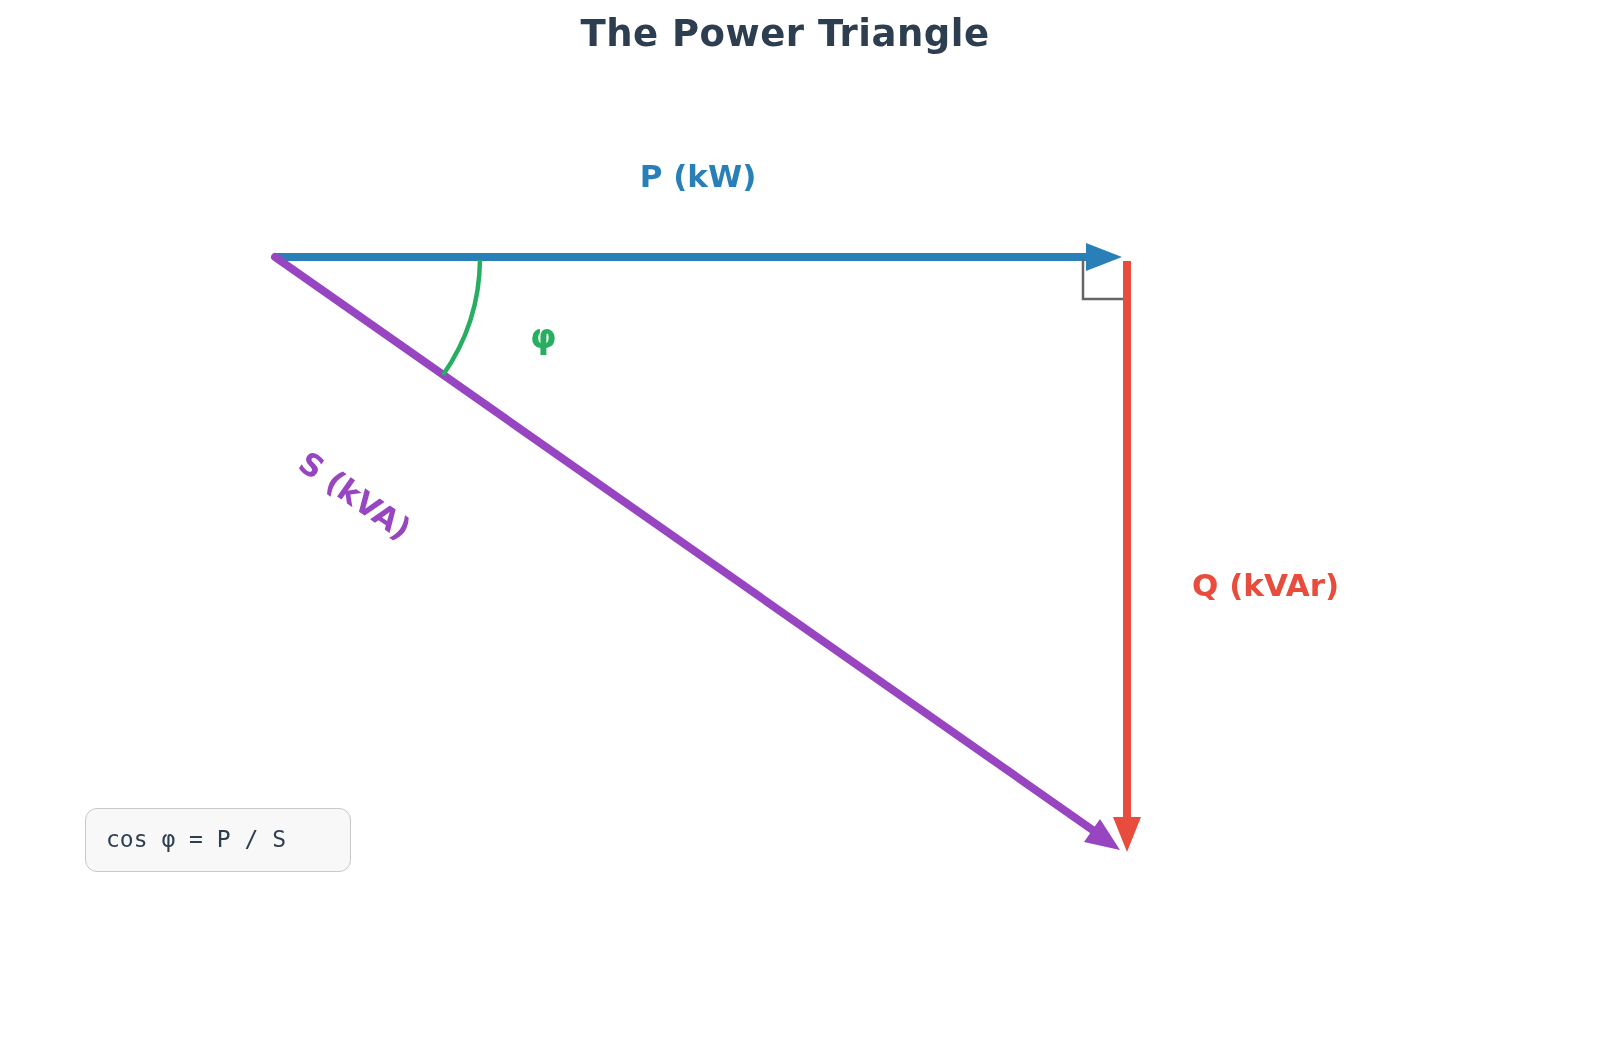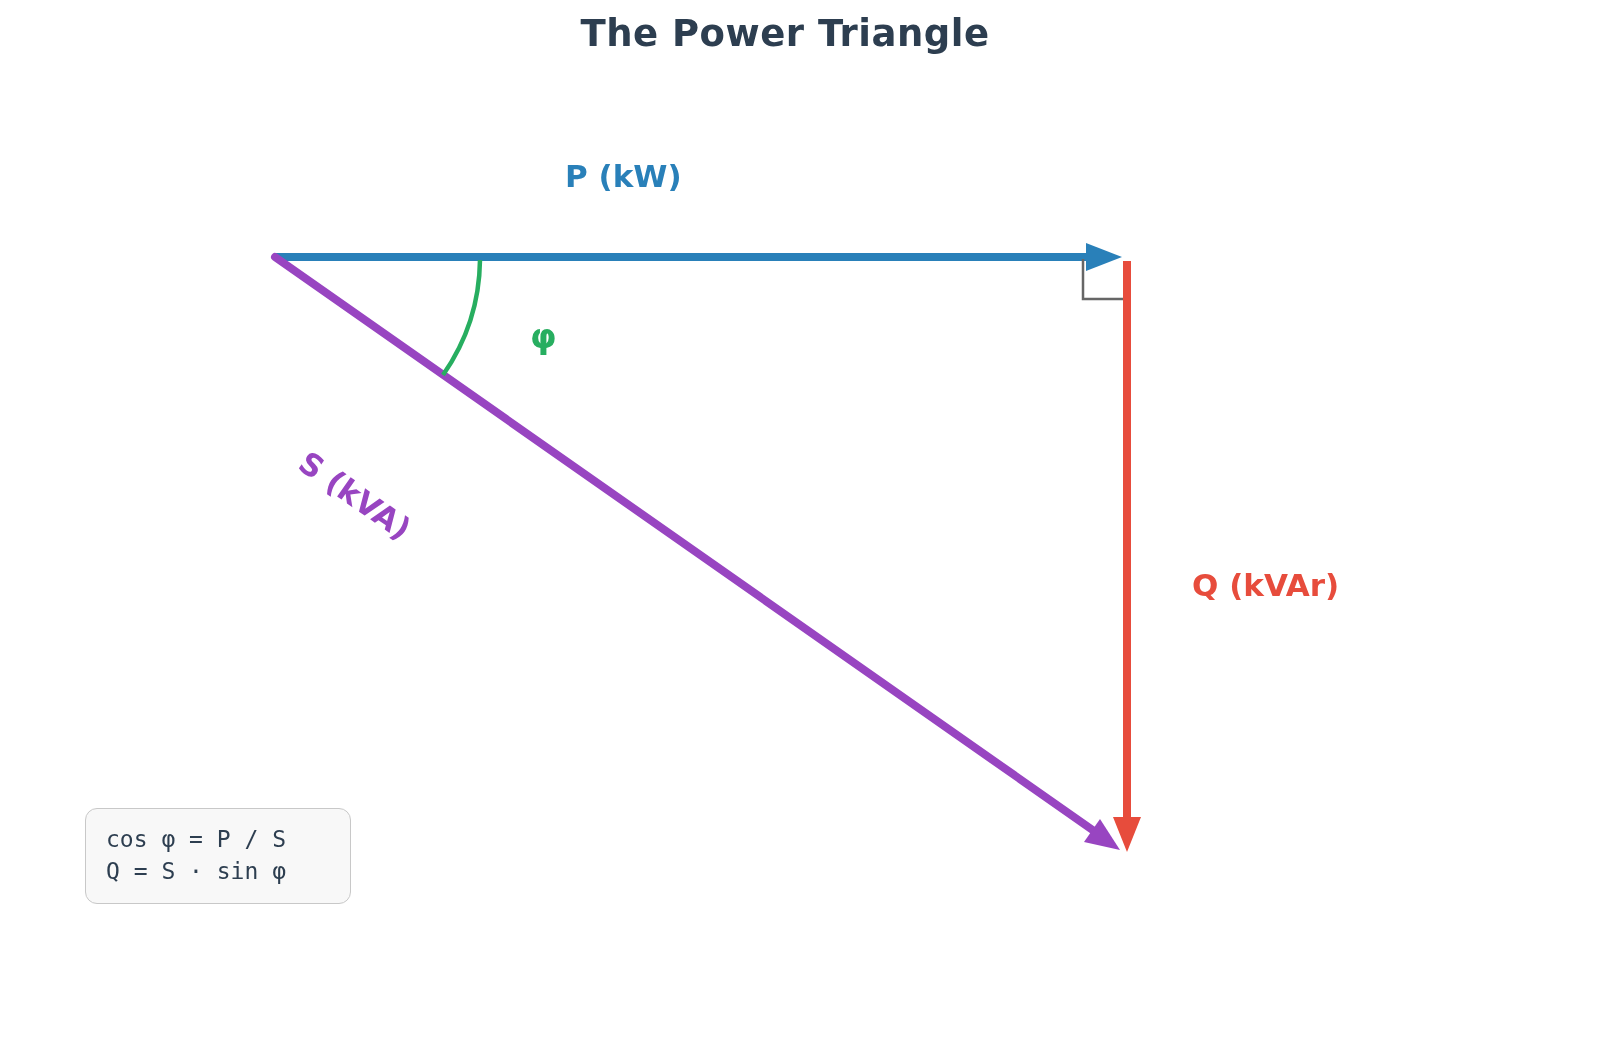--- a/index.html
+++ b/index.html
@@ -36,21 +36,21 @@
   .s-head  { fill:   var(--color-s, #9845c1); }
   .phi-arc { stroke: var(--color-phi, #27ae60); stroke-width: 4.5; fill: none; }
   .ra-marker { stroke: var(--color-marker, #666666); stroke-width: 2.5; fill: none; }
 
   .label {
     position: absolute;
     font-weight: bold;
     font-size: 31px;
     white-space: nowrap;
   }
-  .p-label   { left: 565px; top: 158px; width: 200px; text-align: left; color: var(--color-p, #2980b9); }
+  .p-label   { left: 598px; top: 158px; width: 200px; text-align: center; color: var(--color-p, #2980b9); }
   .q-label   { left: 1192px; top: 534px; color: var(--color-q, #e74c3c); margin-top: 33px; }
   .s-label   { left: 313px; top: 444px; color: var(--color-s, #9845c1);
                transform: rotate(35deg); transform-origin: left top; }
   .phi-label { left: 530px; top: 316px; font-size: 34px; color: var(--color-phi, #27ae60); }
 
   .formula-box {
     position: absolute;
     left: 85px;
     top: 808px;
     width: 266px;
@@ -90,16 +90,15 @@
     <path class="phi-arc" d="M 480 260 A 205 205 0 0 1 443 375"></path>
   </svg>
 
   <div class="label p-label">P (kW)</div>
   <div class="label q-label">Q (kVAr)</div>
   <div class="label s-label">S (kVA)</div>
   <div class="label phi-label">φ</div>
 
   <div class="formula-box">
     <div class="formula-line">cos φ = P / S</div>
-    <div class="formula-line">Q = S · sin φ</div>
   </div>
 
 </div>
 
 </body></html>

